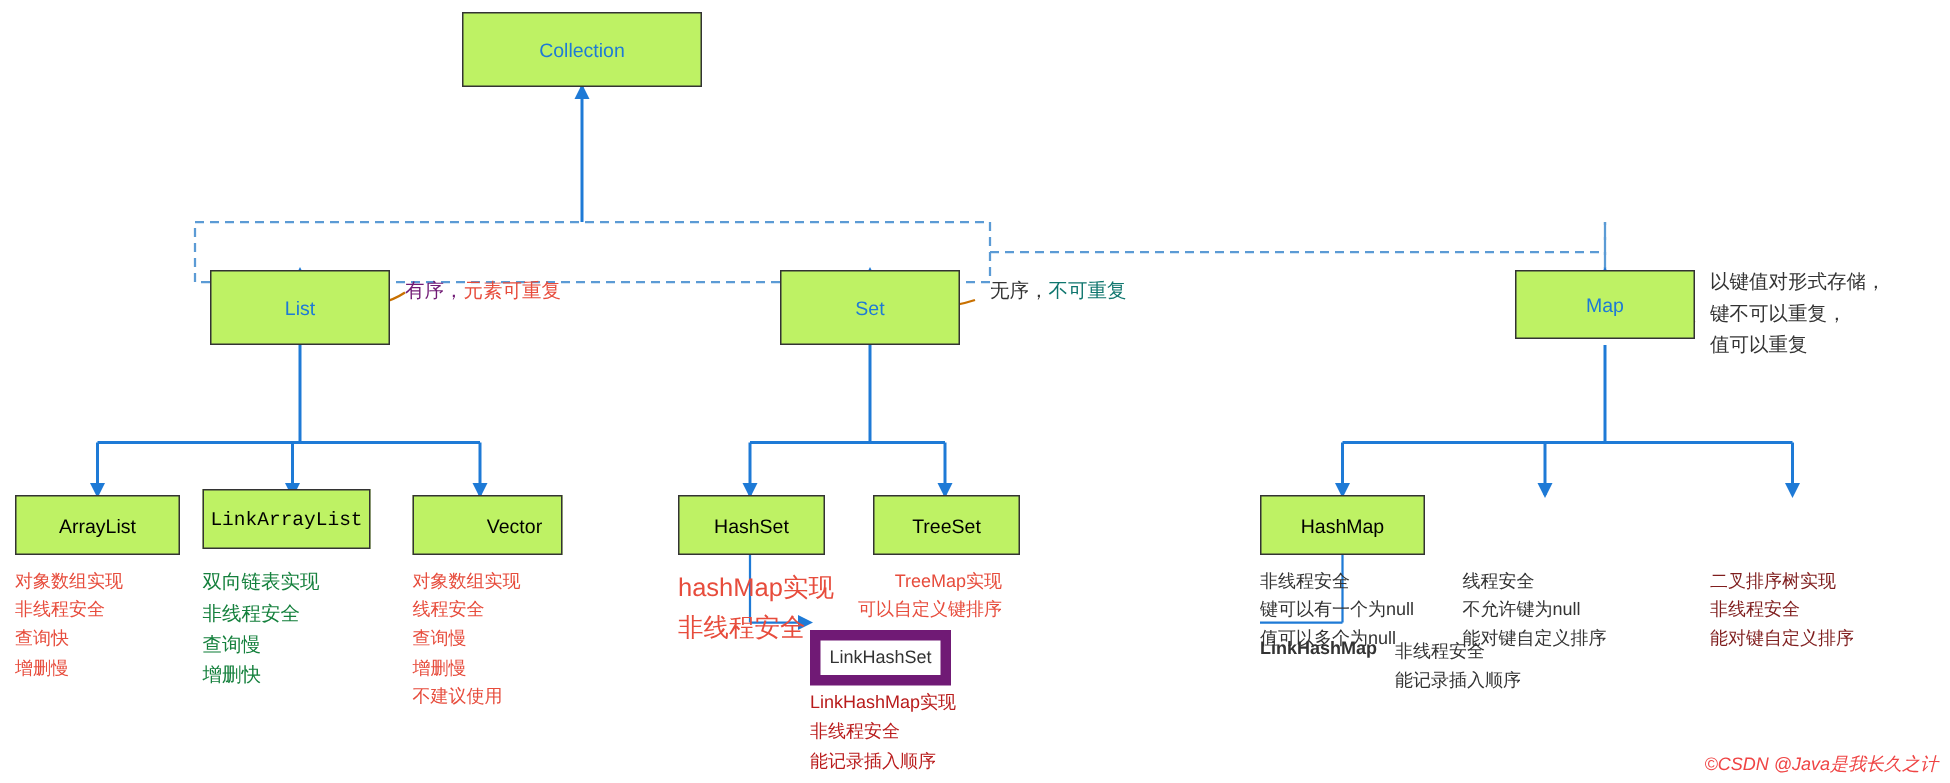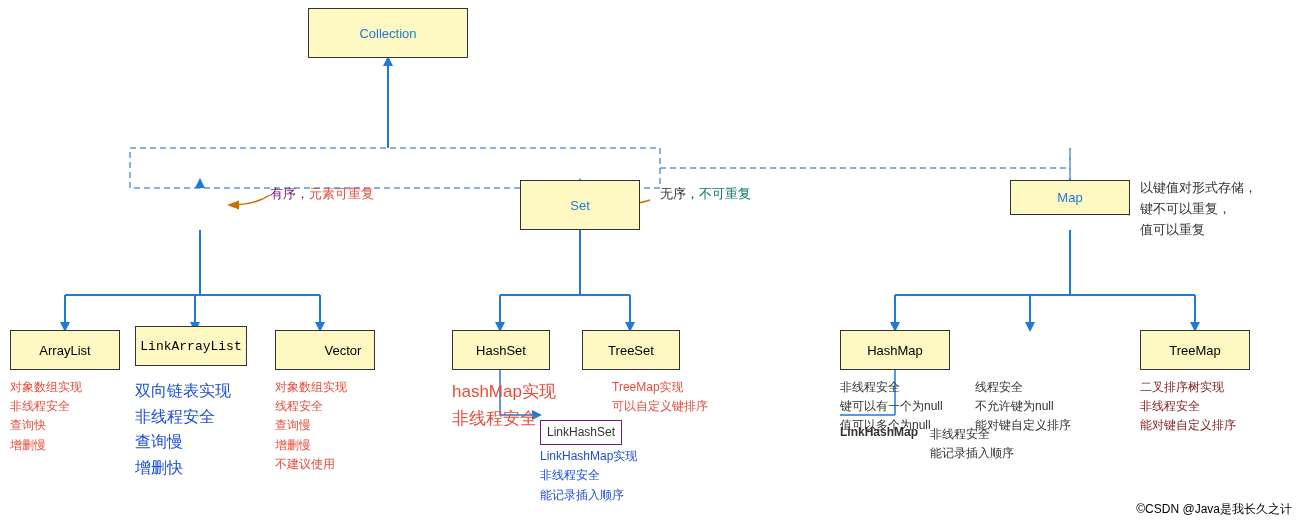--- a/index.html
+++ b/index.html
@@ -15,21 +15,21 @@
 
     .diagram {
       position: relative;
       width: 1300px;
       height: 522px;
     }
 
     .box {
       position: absolute;
       border: 1px solid #333;
-      background: #fef9c3;
+      background: #bef264;
       display: flex;
       align-items: center;
       justify-content: center;
       text-align: center;
     }
 
     .box-blue {
       color: #1e7ad6;
     }
 
@@ -41,21 +41,22 @@
       width: 1300px;
       height: 522px;
       pointer-events: none;
     }
 
     .watermark {
       position: absolute;
       bottom: 4px;
       right: 8px;
       font-size: 12px;
-      color: #000000;
+      color: #ef4444;
+      font-style: italic;
     }
   </style>
 </head>
 <body>
 
 <div class="diagram">
 
   <svg class="svg-overlay">
 
     <rect x="130" y="148" width="530" height="40" fill="none" stroke="#5b9bd5" stroke-width="1.5" stroke-dasharray="6,4"></rect>
@@ -127,26 +128,29 @@
       <marker id="arrowOrange" markerWidth="8" markerHeight="8" refX="6" refY="3" orient="auto">
         <path d="M0,0 L0,6 L8,3 z" fill="#c87000"></path>
       </marker>
     </defs>
   </svg>
 
   <div class="box box-blue" style="left:308px;top:8px;width:160px;height:50px;">
     <span>Collection</span>
   </div>
 
+  <div class="box box-blue" style="left:140px;top:180px;width:120px;height:50px;">
+    <span>List</span>
+  </div>
 
   <div class="box box-blue" style="left:520px;top:180px;width:120px;height:50px;">
     <span>Set</span>
   </div>
 
-  <div class="box box-blue" style="left:1010px;top:180px;width:120px;height:35px;">
+  <div class="box box-blue" style="left:1010px;top:180px;width:120px;height:46px;">
     <span>Map</span>
   </div>
 
   <div class="box" style="left:10px;top:330px;width:110px;height:40px;">
     <span>ArrayList</span>
   </div>
 
   <div class="box" style="left:135px;top:326px;width:112px;height:40px;font-family:Liberation Mono, monospace;">
     <span>LinkArrayList</span>
   </div>
@@ -161,23 +165,20 @@
 
   <div class="box" style="left:582px;top:330px;width:98px;height:40px;">
     <span>TreeSet</span>
   </div>
 
   <div class="box" style="left:840px;top:330px;width:110px;height:40px;">
     <span>HashMap</span>
   </div>
 
 
-  <div class="box" style="left:1140px;top:330px;width:110px;height:40px;">
-    <span>TreeMap</span>
-  </div>
 
   <div style="position:absolute;left:270px;top:185px;color:#333;font-size:13px;">
     <span style="color:#701a75;">有序，</span><span style="color:#e74c3c;">元素可重复</span>
   </div>
 
   <div style="position:absolute;left:660px;top:185px;color:#333;font-size:13px;">
     <span style="color:#333;">无序，</span><span style="color:#0f766e;">不可重复</span>
   </div>
 
   <div style="position:absolute;left:1140px;top:178px;color:#333;font-size:13px;line-height:1.6;">
@@ -186,52 +187,52 @@
     <div>值可以重复</div>
   </div>
 
   <div style="position:absolute;left:10px;top:378px;font-size:12px;color:#e74c3c;line-height:1.6;">
     <div>对象数组实现</div>
     <div>非线程安全</div>
     <div>查询快</div>
     <div>增删慢</div>
   </div>
 
-  <div style="position:absolute;left:135px;top:378px;font-size:16px;color:#1d4ed8;line-height:1.6;">
+  <div style="position:absolute;left:135px;top:378px;font-size:13px;color:#15803d;line-height:1.6;">
     <div>双向链表实现</div>
     <div>非线程安全</div>
     <div>查询慢</div>
     <div>增删快</div>
   </div>
 
   <div style="position:absolute;left:275px;top:378px;font-size:12px;color:#e74c3c;line-height:1.6;">
     <div>对象数组实现</div>
     <div>线程安全</div>
     <div>查询慢</div>
     <div>增删慢</div>
     <div>不建议使用</div>
   </div>
 
   <div style="position:absolute;left:452px;top:378px;font-size:17px;color:#e74c3c;line-height:1.6;">
     <div>hashMap实现</div>
     <div>非线程安全</div>
   </div>
 
   <div style="position:absolute;left:540px;top:420px;font-size:12px;line-height:1.6;">
-    <div style="color:#333;border:1px solid #701a75;padding:2px 6px;display:inline-block;margin-bottom:2px;">
+    <div style="color:#333;border:7px solid #701a75;padding:2px 6px;display:inline-block;margin-bottom:2px;">
       <span>LinkHashSet</span>
     </div>
-    <div style="color:#1d4ed8;">
+    <div style="color:#b91c1c;">
       <div>LinkHashMap实现</div>
       <div>非线程安全</div>
       <div>能记录插入顺序</div>
     </div>
   </div>
 
-  <div style="position:absolute;left:612px;top:378px;font-size:12px;color:#e74c3c;line-height:1.6;">
+  <div style="position:absolute;left:572px;top:378px;font-size:12px;color:#e74c3c;line-height:1.6;text-align:right;">
     <div>TreeMap实现</div>
     <div>可以自定义键排序</div>
   </div>
 
   <div style="position:absolute;left:840px;top:378px;font-size:12px;color:#333;line-height:1.6;">
     <div>非线程安全</div>
     <div>键可以有一个为null</div>
     <div>值可以多个为null</div>
   </div>
 

